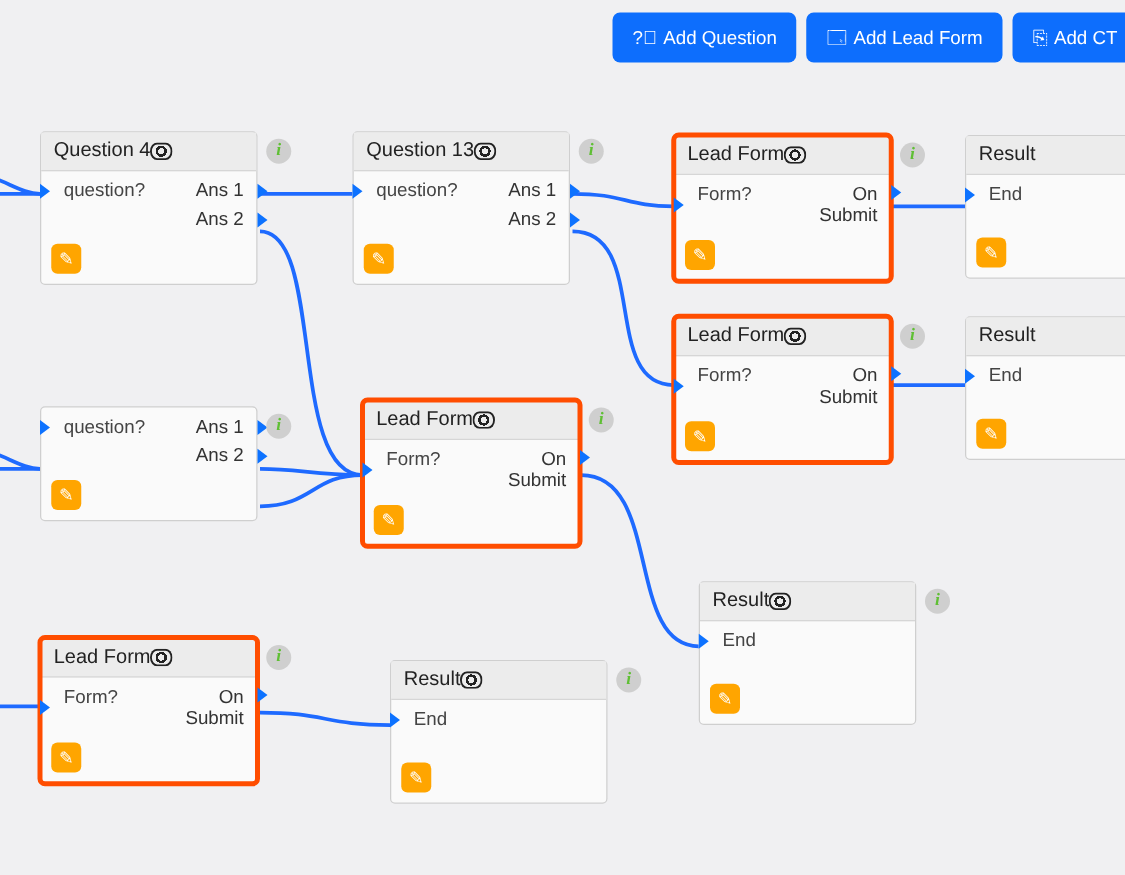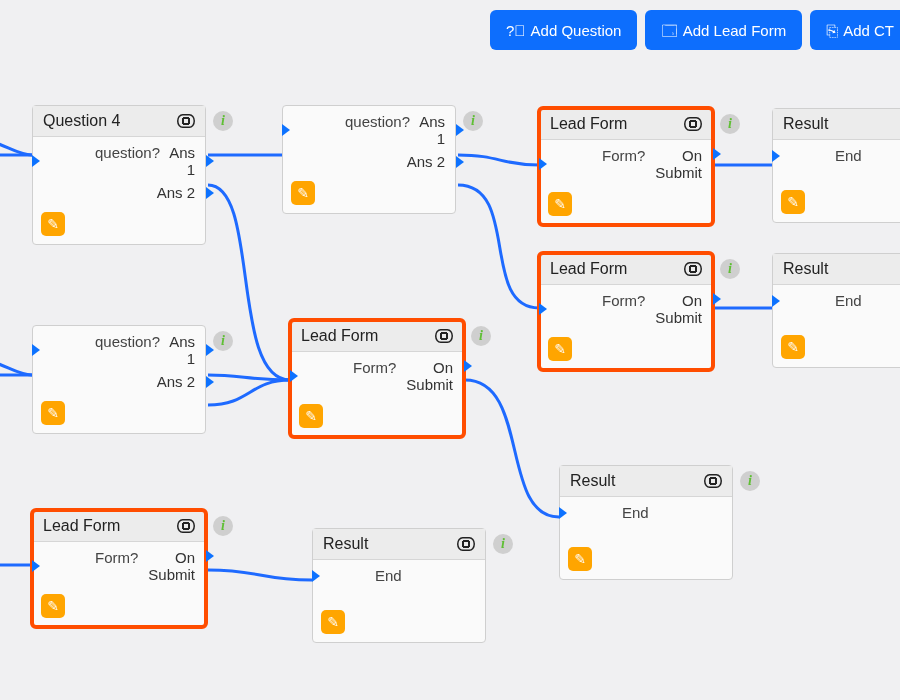--- a/index.html
+++ b/index.html
@@ -39,21 +39,20 @@
     position: absolute;
     width: 174px;
     background: #fafafa;
     border: 1px solid #cfcfcf;
     border-radius: 4px;
   }
   .node.highlight { outline: 4px solid #ff4d00; outline-offset: -2px; }
   .node-head {
     display: flex;
     align-items: center;
-    justify-content: space-between;
     padding: 6px 10px;
     border-bottom: 1px solid #d6d6d6;
     background: #ececec;
   }
   .node-title { font-size: 16px; color: #222; font-weight: 500;}
   .eye-icon {
     width: 18px; height: 14px;
     display: inline-block;
     background: radial-gradient(circle at 50% 50%, transparent 2.5px, #222 2.5px, #222 4.5px, transparent 4.5px);
     border-radius: 50% / 80%;
@@ -69,21 +68,21 @@
     font-size: 14px; line-height: 20px; text-align: center;
   }
   .node-body { padding: 4px 0; min-height: 46px; }
   .row {
     display: flex;
     padding: 3px 10px 3px 18px;
     font-size: 15px;
     color: #444;
     position: relative;
   }
-  .row .lbl { flex: 1; margin-left: 44px; }
+  .row .lbl { flex: 1; }
   .row .ans { text-align: right; color: #333; }
   .in-port, .out-port {
     position: absolute;
     width: 0; height: 0;
     border-top: 6px solid transparent;
     border-bottom: 6px solid transparent;
     border-left: 8px solid #0d72ff;
   }
   .in-port { left: -1px; top: 50%; transform: translateY(-50%); }
   .out-port { right: -9px; top: 50%; transform: translateY(-50%); }
@@ -174,20 +173,24 @@
     </div>
     <div class="node-foot">
       <span class="edit-btn">
           <span>✎</span>
         </span>
     </div>
     <span class="info-badge" style="top:5px;right:-28px">i</span>
   </div>
 
   <div class="node" style="left:282px;top:105px">
+    <div class="node-head">
+      <span class="node-title">Question 13</span>
+      <span class="eye-icon"></span>
+    </div>
     <div class="node-body">
       <div class="row">
         <span class="in-port"></span>
         <span class="lbl">question?</span>
         <span class="ans">Ans 1</span>
         <span class="out-port"></span>
       </div>
       <div class="row">
         <span class="lbl"></span>
         <span class="ans">Ans 2</span>

